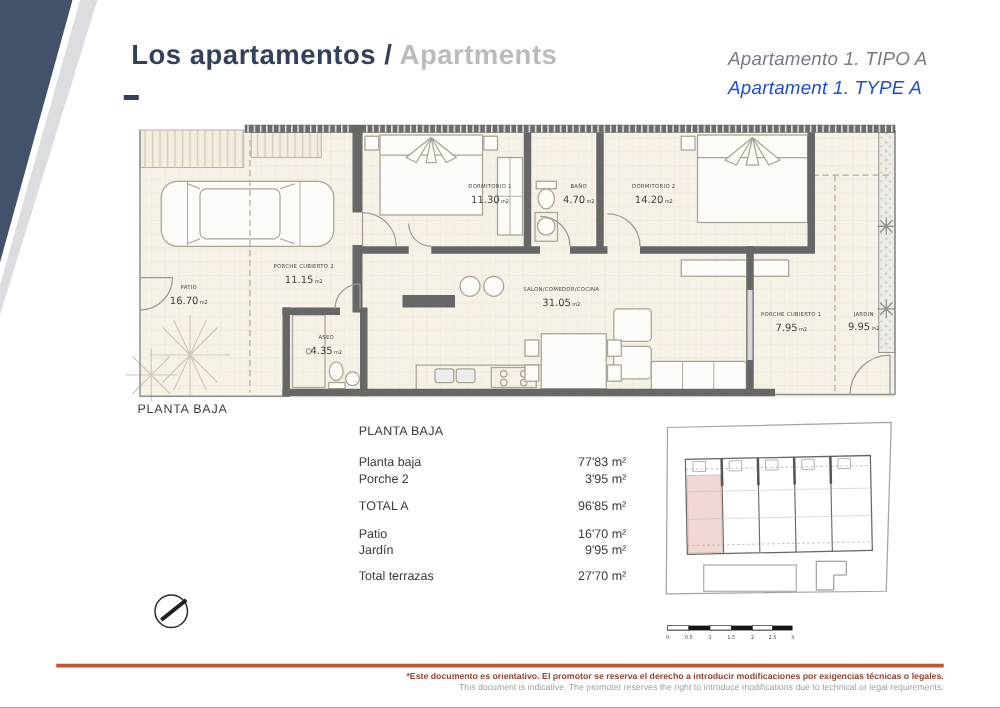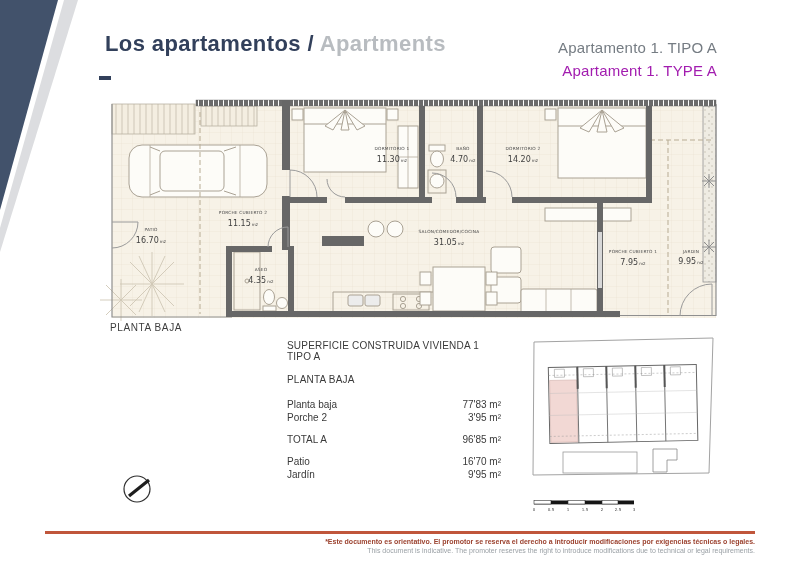--- a/index.html
+++ b/index.html
@@ -10,23 +10,23 @@
   .corner{position:absolute;inset:0;pointer-events:none;}
   .corner .navy{position:absolute;inset:0;background:#42526b;
     clip-path:polygon(0 0,58px 0,0 210px);}
   .corner .gray{position:absolute;inset:0;background:#dcdde0;
     clip-path:polygon(64px 0,78px 0,0 252px,0 228px);}
   
   .title{left:105px;top:31px;font-size:22px;font-weight:bold;letter-spacing:.4px;color:#32405b;}
   .title .sep{color:#32405b;}
   .title .en{color:#b8bcc0;}
   .title-dash{left:99px;top:76px;width:12px;height:3.5px;background:#32405b;}
-  .subtitle{right:83px;top:36px;text-align:right;font-size:15px;line-height:23px;letter-spacing:.2px;}
+  .subtitle{right:58px;top:36px;font-size:15px;line-height:23px;letter-spacing:.2px;font-style:italic;}
   .subtitle .l1{color:#757c83;}
-  .subtitle .l2{color:#a21caf;}
+  .subtitle .l2{color:#1d4ed8;}
   
   .plan-caption{left:110px;top:322px;font-size:10px;letter-spacing:.6px;color:#3d3d3d;}
   
   .areas{left:287px;top:340px;width:214px;font-size:10px;color:#3a3a3a;}
   .areas .t-title{margin-bottom:12px;letter-spacing:.2px;}
   .areas .t-section{margin-bottom:13px;letter-spacing:.2px;}
   .row{display:flex;justify-content:space-between;line-height:13px;}
   .gap8{height:8px;} .gap9{height:9px;}
   
   .footer-line{left:45px;top:531px;width:710px;height:3px;background:#c0563b;}
@@ -211,21 +211,20 @@
     <text class="room-name" x="633" y="253">PORCHE CUBIERTO 1</text>
     <text class="room-val" x="633" y="265"><tspan>7.95</tspan><tspan class="room-unit" dx="1">m2</tspan></text>
     <text class="room-name" x="691" y="253">JARDIN</text>
     <text class="room-val" x="691" y="264"><tspan>9.95</tspan><tspan class="room-unit" dx="1">m2</tspan></text>
   </g>
 </svg>
 
 <div class="abs plan-caption">PLANTA BAJA</div>
 
 <div class="abs areas">
-  <div class="t-title">SUPERFICIE CONSTRUIDA VIVIENDA 1 TIPO A</div>
   <div class="t-section">PLANTA BAJA</div>
   <div class="row">
     <span>Planta baja</span>
       <span>77'83 m²</span>
   </div>
   <div class="row">
     <span>Porche 2</span>
       <span>3'95 m²</span>
   </div>
   <div class="gap9"></div>
@@ -236,20 +235,24 @@
   <div class="gap9"></div>
   <div class="row">
     <span>Patio</span>
       <span>16'70 m²</span>
   </div>
   <div class="row">
     <span>Jardín</span>
       <span>9'95 m²</span>
   </div>
   <div class="gap8"></div>
+  <div class="row">
+    <span>Total terrazas</span>
+      <span>27'70 m²</span>
+  </div>
 </div>
 
 <svg class="abs" style="left:530px;top:335px;" width="230" height="185" viewBox="530 335 230 185">
   <path d="M534 342 L713 338 L709 473 L533 475 Z" fill="#ffffff" stroke="#a3a3a3" stroke-width="1"></path>
   <g transform="rotate(-1.2 620 400)">
     <rect x="549" y="366" width="148" height="76" fill="#ffffff" stroke="#666" stroke-width="1"></rect>
     <rect x="550" y="379" width="27" height="62" fill="#f2d8d4" stroke="#c9a5a0" stroke-width="0.5"></rect>
     <path d="M578 366 V442 M607 366 V442 M636 366 V442 M665 366 V442" stroke="#666" stroke-width="0.9" fill="none"></path>
     <path d="M549 374 H697 M549 435 H697" stroke="#999" stroke-width="0.5" stroke-dasharray="2 2" fill="none"></path>
     <path d="M549 392 H697 M549 414 H697" stroke="#bbb" stroke-width="0.4" fill="none"></path>

